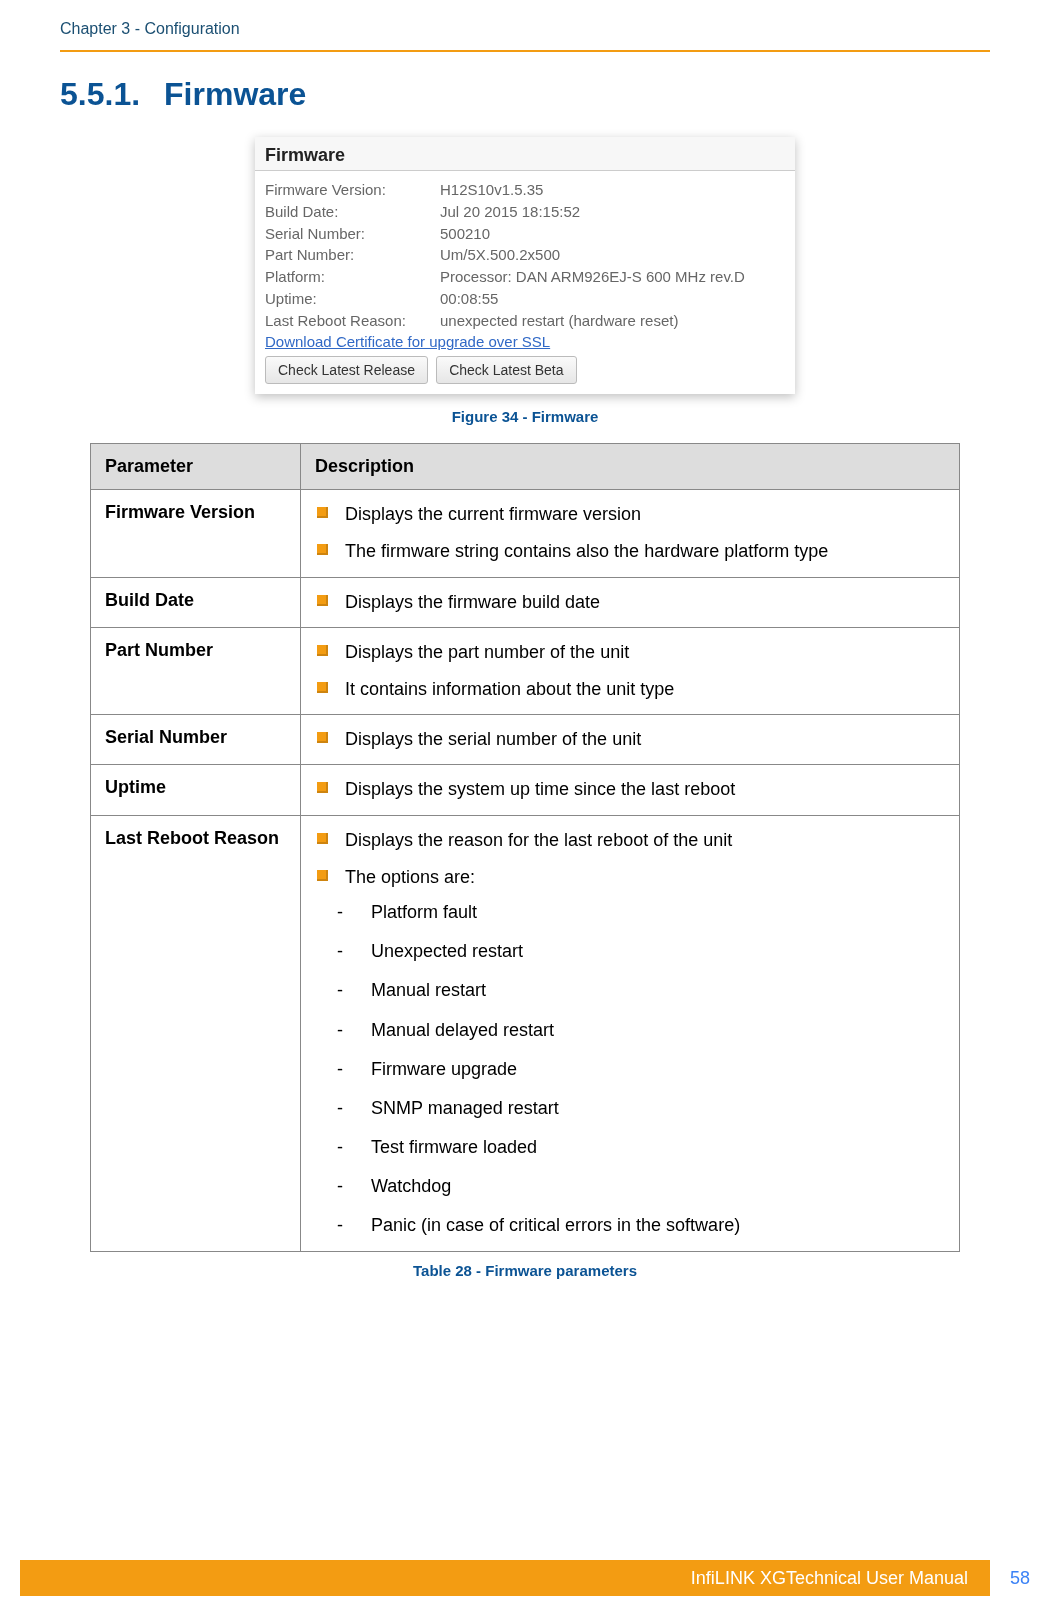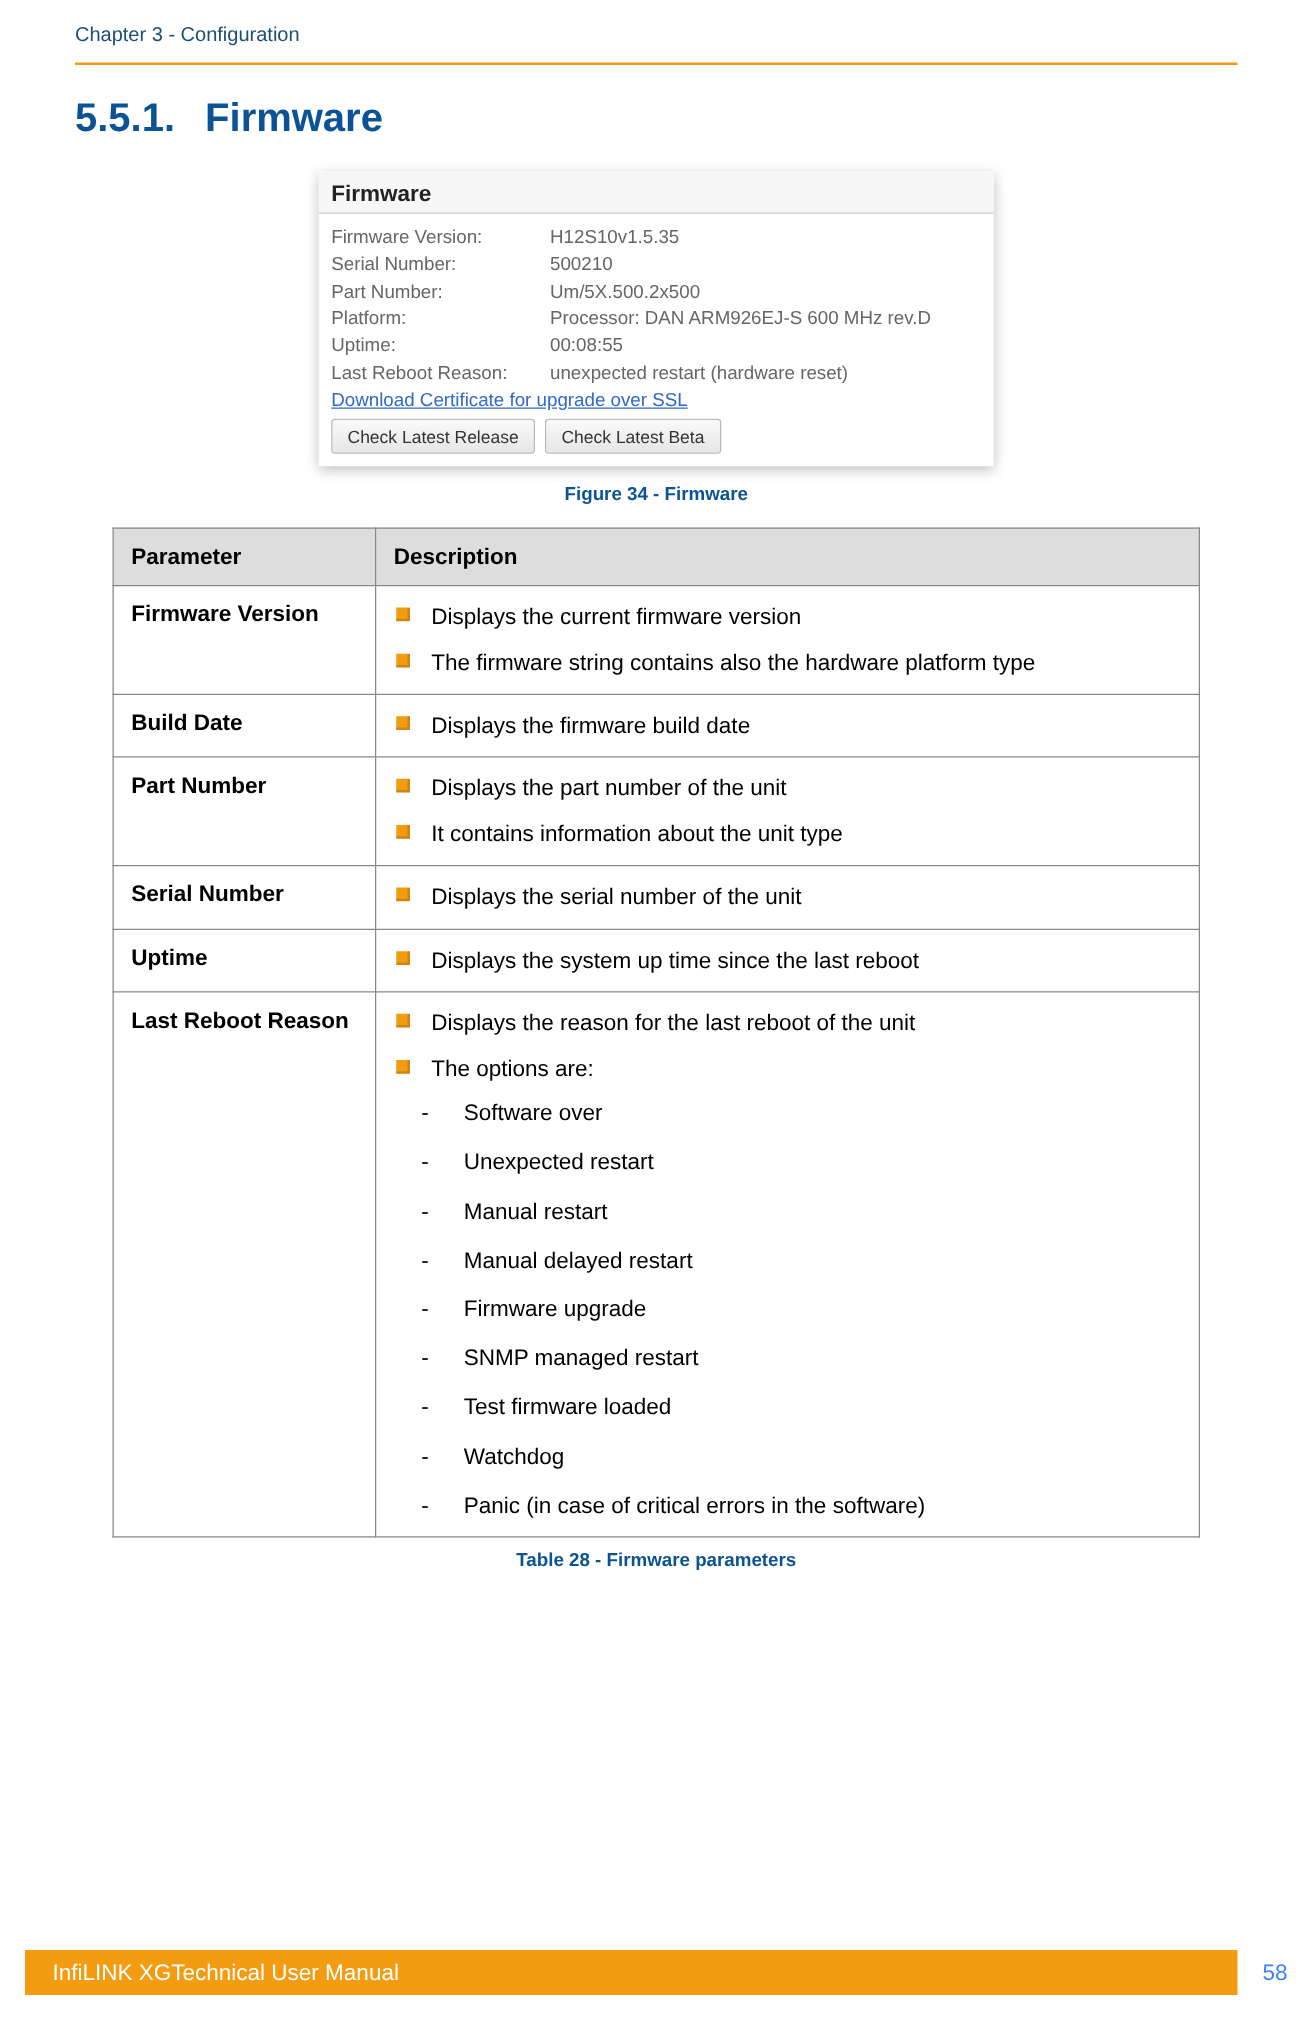--- a/index.html
+++ b/index.html
@@ -138,21 +138,21 @@
     display:flex;
     align-items:center;
     height:36px;
   }
   .footer-bar {
     flex:1;
     background:#f39c12;
     color:#fff;
     height:36px;
     display:flex;
-    justify-content:flex-start;
+    justify-content:flex-end;
     align-items:center;
     padding:0 22px;
     font-size:18px;
     margin-left:20px;
   }
   .footer-page {
     width:60px;
     color:#3b82f6;
     font-size:18px;
     text-align:center;
@@ -169,20 +169,24 @@
     <span class="section-num">5.5.1.</span><span>Firmware</span>
   </div>
 
   <div class="figure-wrap">
     <div class="fw-panel">
       <div class="fw-title">Firmware</div>
       <div class="fw-body">
         <div class="fw-row">
             <span class="k">Firmware Version:</span>
             <span class="v">H12S10v1.5.35</span>
+          </div>
+        <div class="fw-row">
+            <span class="k">Build Date:</span>
+            <span class="v">Jul 20 2015 18:15:52</span>
           </div>
         <div class="fw-row">
             <span class="k">Serial Number:</span>
             <span class="v">500210</span>
           </div>
         <div class="fw-row">
             <span class="k">Part Number:</span>
             <span class="v">Um/5X.500.2x500</span>
           </div>
         <div class="fw-row">
@@ -258,21 +262,21 @@
         </td>
       </tr>
       <tr>
         <td class="param-col">Last Reboot Reason</td>
         <td class="desc">
           <ul>
             <li>Displays the reason for the last reboot of the unit</li>
             <li>The options are:</li>
           </ul>
           <ul class="sublist">
-            <li>Software over</li>
+            <li>Platform fault</li>
             <li>Unexpected restart</li>
             <li>Manual restart</li>
             <li>Manual delayed restart</li>
             <li>Firmware upgrade</li>
             <li>SNMP managed restart</li>
             <li>Test firmware loaded</li>
             <li>Watchdog</li>
             <li>Panic (in case of critical errors in the software)</li>
           </ul>
         </td>

